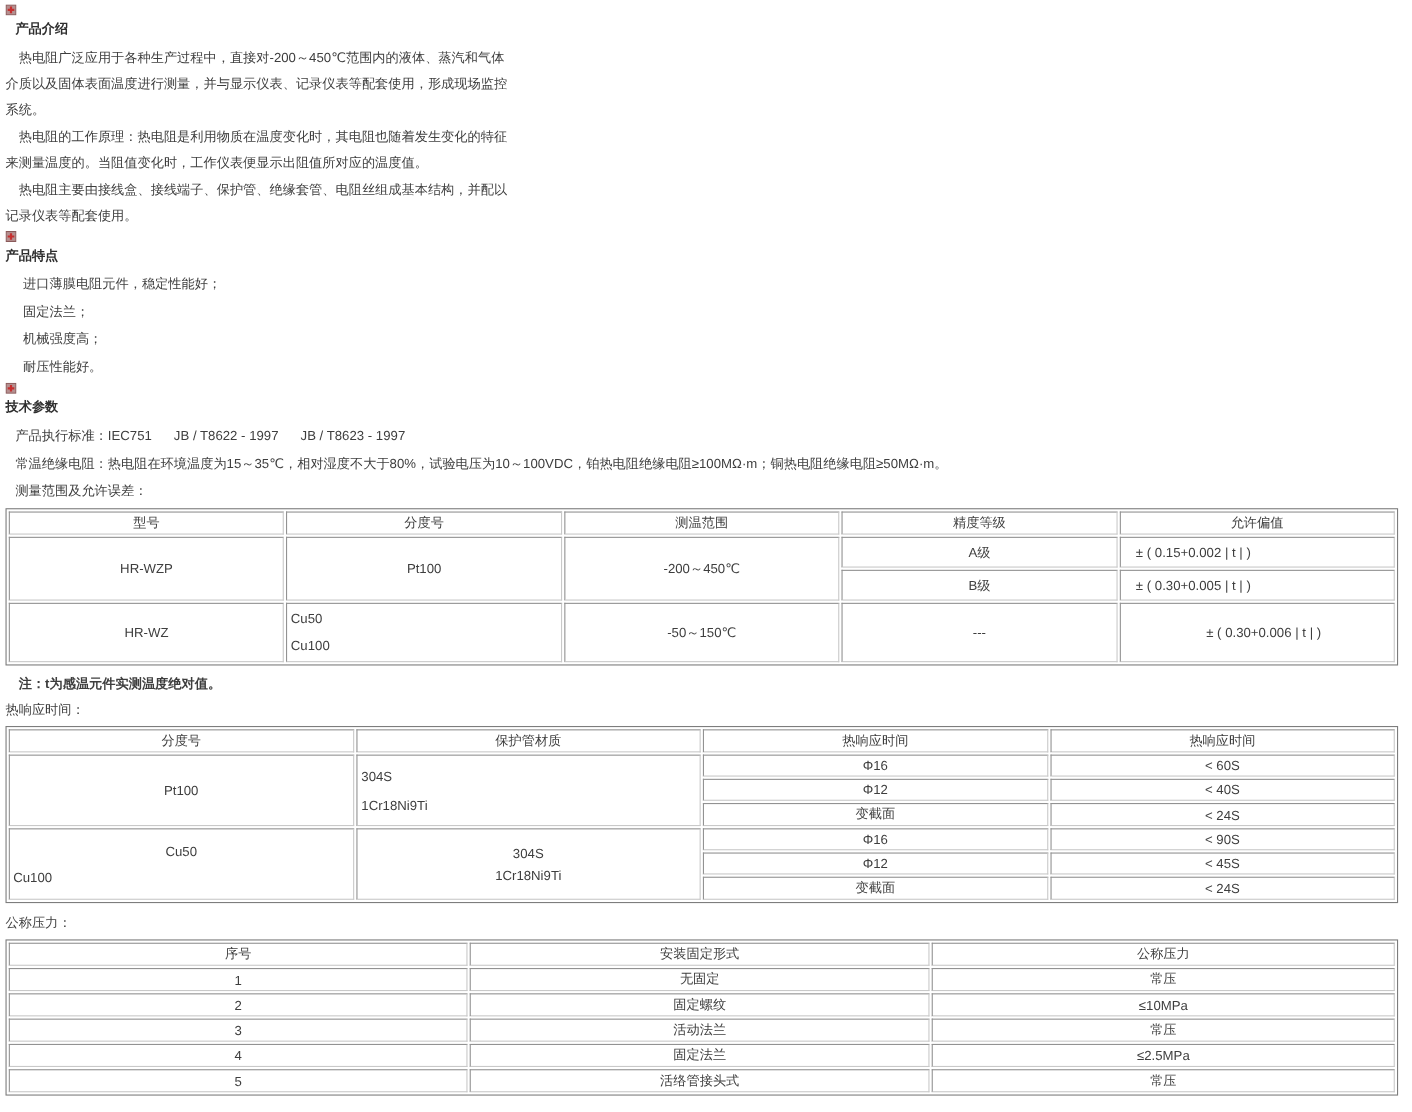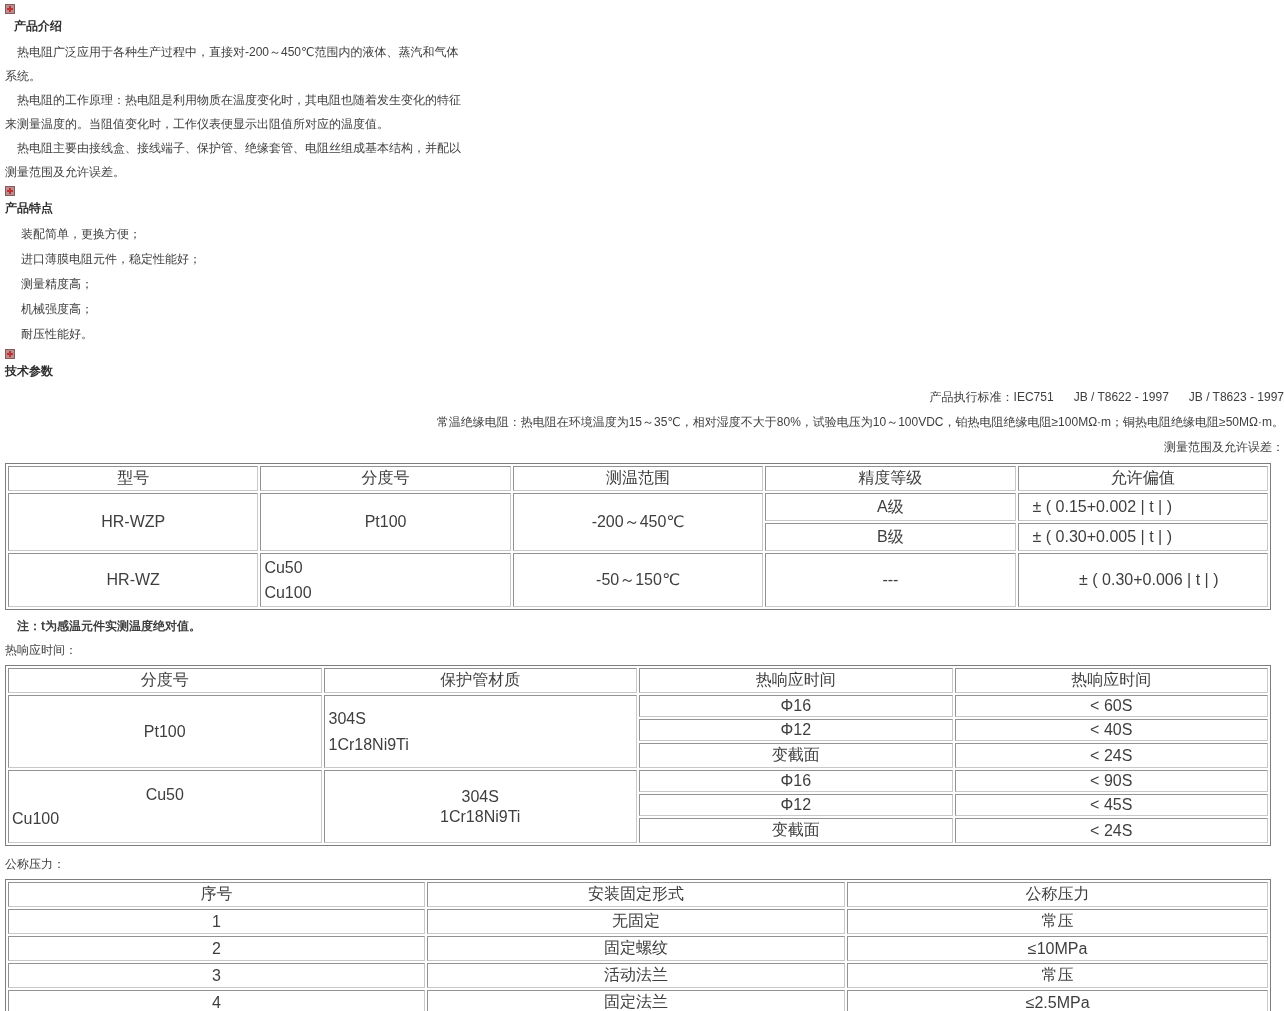--- a/index.html
+++ b/index.html
@@ -10,30 +10,30 @@
     padding:4px 0 0 5px;box-sizing:border-box;
   }
   .icon-box{margin:2px 0 0 0;height:12px;}
   .icon-box.first{margin-top:0;}
   .icon-box svg{display:block;}
   .sec-heading{font-weight:bold;color:#2e2e2e;line-height:14px;margin:3px 0 7px 0;}
   .sec-heading.intro-h{margin-left:9px;}
   .p-line{line-height:24px;}
   .p-line.indent{padding-left:12px;}
   .feature-line{line-height:25px;padding-left:16px;}
-  .tech-line{line-height:25px;padding-left:9px;white-space:pre;text-align:right;}
+  .tech-line{line-height:25px;padding-left:9px;white-space:pre;}
   .plain-label{line-height:24px;}
   .note-line{line-height:24px;padding-left:12px;margin-top:4px;font-weight:bold;}
   .footer-block{margin-top:6px;}
 
   table{
     width:1266px;table-layout:fixed;
     border-collapse:separate;border-spacing:2px;
     border:1px solid #7d7d7d;
-    font-size:16px;color:#3e3e3e;
+    font-size:12px;color:#3e3e3e;
     background:#ffffff;
   }
   td{
     border:1px solid;border-color:#929292 #c9c9c9 #c9c9c9 #929292;
     padding:1px 2px;text-align:center;vertical-align:middle;
     overflow:hidden;
   }
   td.left{text-align:left;padding-left:3px;}
   .t1 .hrow td{height:15px;}
   .t1 .r-ab td{height:24px;}
@@ -57,38 +57,38 @@
 
 <div class="icon-box first">
   <svg width="10" height="10" viewBox="0 0 10 10">
     <rect x="0.5" y="0.5" width="9" height="9" fill="#b59090" stroke="#8a5a5a"></rect>
     <path d="M5 2v6M2 5h6" stroke="#c62f2f" stroke-width="2"></path>
   </svg>
 </div>
 <div class="sec-heading intro-h">产品介绍</div>
 <div>
   <div class="p-line indent">热电阻广泛应用于各种生产过程中，直接对-200～450℃范围内的液体、蒸汽和气体</div>
+  <div class="p-line">介质以及固体表面温度进行测量，并与显示仪表、记录仪表等配套使用，形成现场监控</div>
   <div class="p-line">系统。</div>
   <div class="p-line indent">热电阻的工作原理：热电阻是利用物质在温度变化时，其电阻也随着发生变化的特征</div>
   <div class="p-line">来测量温度的。当阻值变化时，工作仪表便显示出阻值所对应的温度值。</div>
   <div class="p-line indent">热电阻主要由接线盒、接线端子、保护管、绝缘套管、电阻丝组成基本结构，并配以</div>
-  <div class="p-line">测量范围及允许误差。</div>
+  <div class="p-line">记录仪表等配套使用。</div>
 </div>
 
 <div class="icon-box">
   <svg width="10" height="10" viewBox="0 0 10 10">
     <rect x="0.5" y="0.5" width="9" height="9" fill="#b59090" stroke="#8a5a5a"></rect>
     <path d="M5 2v6M2 5h6" stroke="#c62f2f" stroke-width="2"></path>
   </svg>
 </div>
 <div class="sec-heading">产品特点</div>
 <div>
-  <div class="feature-line">装配简单，更换方便；</div>
   <div class="feature-line">进口薄膜电阻元件，稳定性能好；</div>
-  <div class="feature-line">测量精度高；</div>
+  <div class="feature-line">固定法兰；</div>
   <div class="feature-line">机械强度高；</div>
   <div class="feature-line">耐压性能好。</div>
 </div>
 
 <div class="icon-box">
   <svg width="10" height="10" viewBox="0 0 10 10">
     <rect x="0.5" y="0.5" width="9" height="9" fill="#b59090" stroke="#8a5a5a"></rect>
     <path d="M5 2v6M2 5h6" stroke="#c62f2f" stroke-width="2"></path>
   </svg>
 </div>

